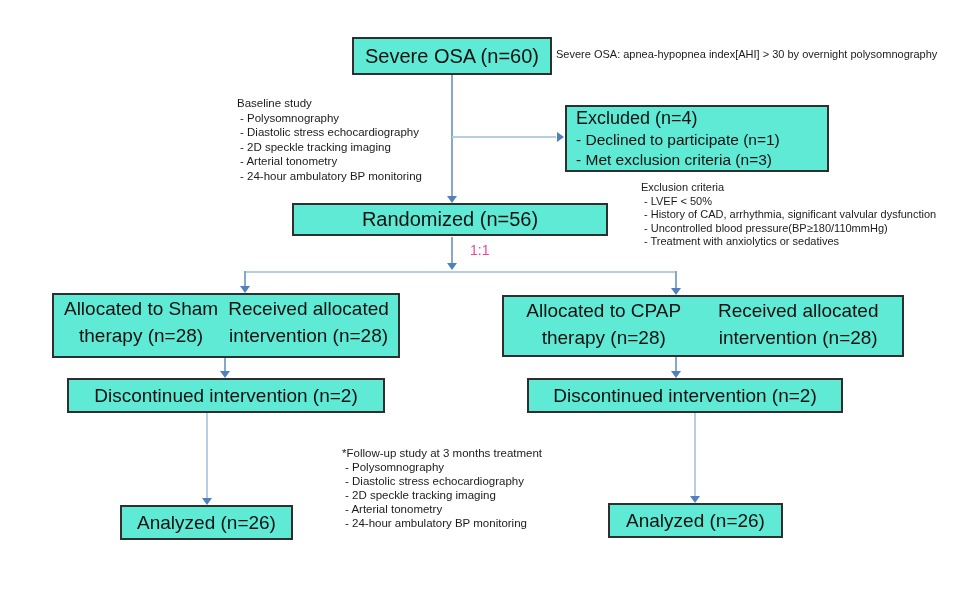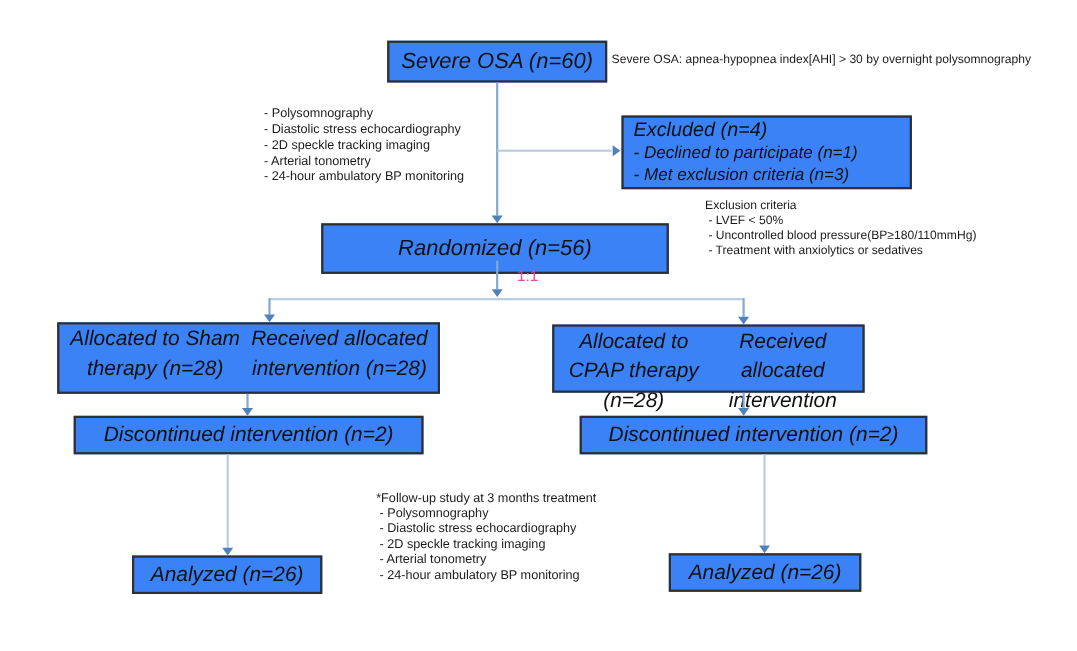--- a/index.html
+++ b/index.html
@@ -1,24 +1,23 @@
 <!DOCTYPE html>
 <html style="--connector: #84a8cf; --connector-light: #b6cde3; --arrowhead: #4f82bd; --box-border: #2f2f2f; --text: #111111;"><head>
 <meta charset="utf-8">
 <style>
   html,body{margin:0;padding:0;background:#ffffff;}
   #canvas{
     position:relative;width:979px;height:592px;background:#ffffff;overflow:hidden;
     font-family:"Liberation Sans", sans-serif;color:var(--text,#111);
   }
   .box{
-    position:absolute;background:#3b82f6;border:2px solid var(--box-border,#2f2f2f);
+    position:absolute;background:#5eead4;border:2px solid var(--box-border,#2f2f2f);
     box-sizing:border-box;display:flex;align-items:center;justify-content:center;
     color:var(--text,#111);
-    font-style:italic;
   }
   .big{font-size:20px;}
   .mid{font-size:19px;}
   .two-line{flex-direction:row;align-items:flex-start;justify-content:center;line-height:27px;padding-left:9px;text-align:center;}
   .excl{flex-direction:column;align-items:flex-start;justify-content:center;padding-left:9px;}
   .excl .excl-title{font-size:18px;line-height:23px;}
   .excl .excl-item{font-size:15.5px;line-height:20px;}
   .note{position:absolute;font-size:11.5px;line-height:14.5px;white-space:nowrap;color:#1b1b1b;}
   .note .n-item{padding-left:3px;}
   .vline{position:absolute;width:1.5px;background:var(--connector,#84a8cf);}
@@ -41,44 +40,46 @@
 
   <div class="note" style="left:556px;top:47px;font-size:11px;">Severe OSA: apnea-hypopnea index[AHI] &gt; 30 by overnight polysomnography</div>
 
   <div class="box excl" style="left:565px;top:105px;width:264px;height:67px;">
     <div class="excl-title">Excluded (n=4)</div>
     <div class="excl-item">- Declined to participate (n=1)</div>
     <div class="excl-item">- Met exclusion criteria (n=3)</div>
   </div>
 
   <div class="note" style="left:237px;top:96px;">
+    <div>Baseline study</div>
     <div class="n-item">- Polysomnography</div>
     <div class="n-item">- Diastolic stress echocardiography</div>
     <div class="n-item">- 2D speckle tracking imaging</div>
     <div class="n-item">- Arterial tonometry</div>
     <div class="n-item">- 24-hour ambulatory BP monitoring</div>
   </div>
 
   <div class="note" style="left:641px;top:181px;font-size:11px;line-height:13.5px;">
     <div>Exclusion criteria</div>
     <div class="n-item">- LVEF &lt; 50%</div>
+    <div class="n-item">- History of CAD, arrhythmia, significant valvular dysfunction</div>
     <div class="n-item">- Uncontrolled blood pressure(BP≥180/110mmHg)</div>
     <div class="n-item">- Treatment with anxiolytics or sedatives</div>
   </div>
 
-  <div class="box big" style="left:292px;top:203px;width:316px;height:46px;">Randomized (n=56)</div>
+  <div class="box big" style="left:292px;top:203px;width:316px;height:33px;">Randomized (n=56)</div>
 
   <div class="ratio" style="left:470px;top:242px;">1:1</div>
 
   <div class="box mid two-line" style="left:52px;top:293px;width:348px;height:65px;">
     <div>Allocated to Sham therapy (n=28)</div>
     <div>Received allocated intervention (n=28)</div>
   </div>
 
-  <div class="box mid two-line" style="left:502px;top:295px;width:284px;height:62px;">
+  <div class="box mid two-line" style="left:502px;top:295px;width:402px;height:62px;">
     <div>Allocated to CPAP therapy (n=28)</div>
     <div>Received allocated intervention (n=28)</div>
   </div>
 
   <div class="box mid" style="left:67px;top:378px;width:318px;height:35px;">Discontinued intervention (n=2)</div>
 
   <div class="box mid" style="left:527px;top:378px;width:316px;height:35px;">Discontinued intervention (n=2)</div>
 
   <div class="note" style="left:342px;top:446px;line-height:14px;">
     <div>*Follow-up study at 3 months treatment</div>

